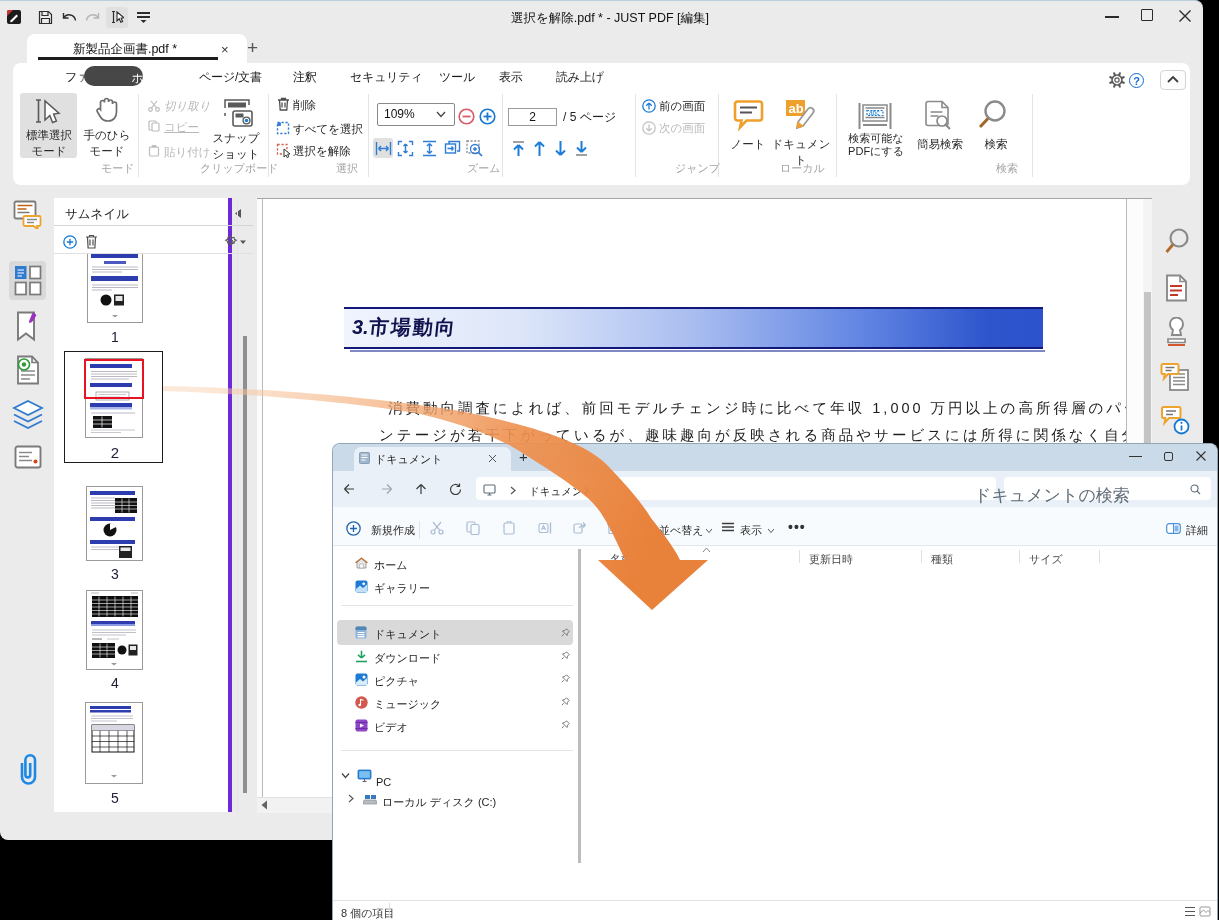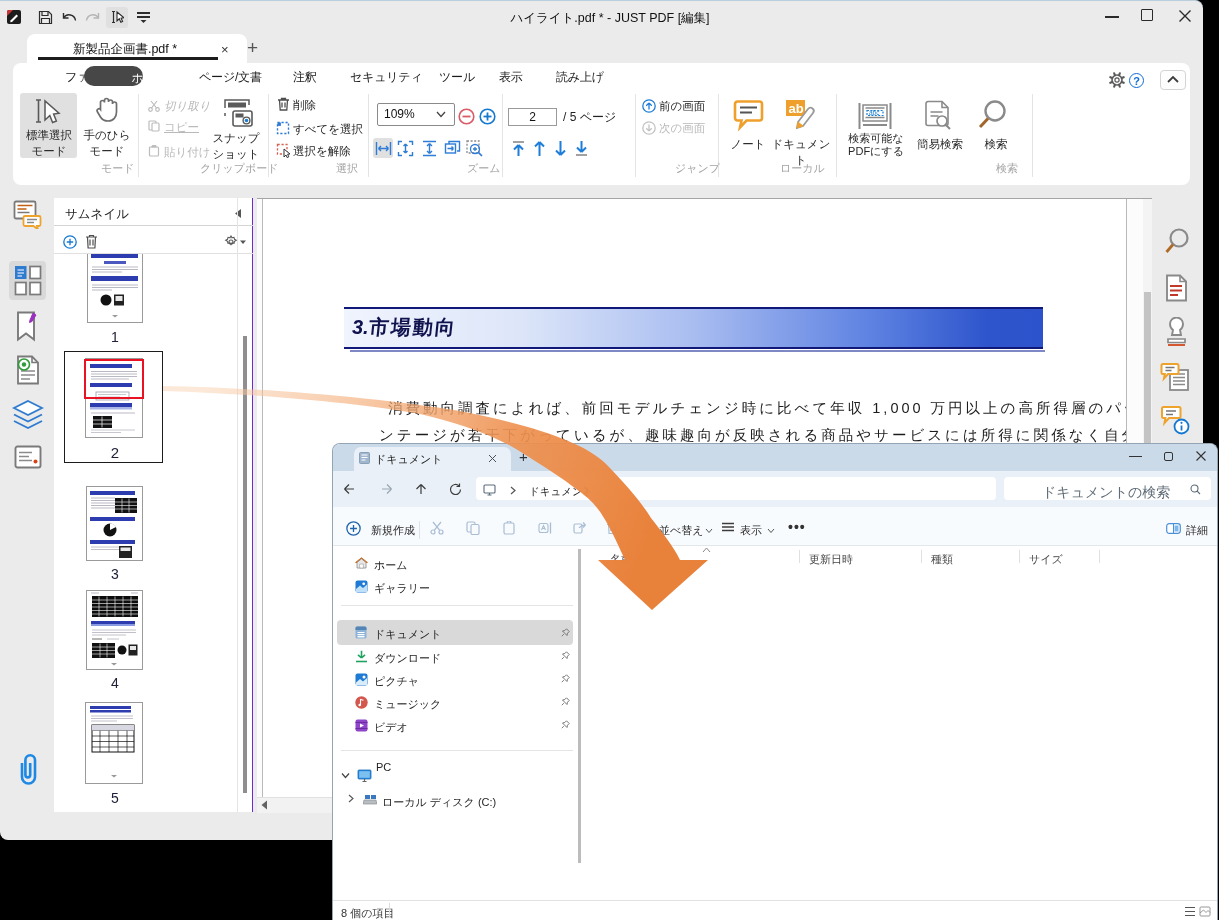--- a/index.html
+++ b/index.html
@@ -7,21 +7,21 @@
 .abs{position:absolute;}
 #app{position:absolute;left:0;top:0;width:1203px;height:840px;background:#ebebeb;border-radius:0 8px 8px 8px;border-top:1px solid #bacfdd;}
 #ribbon{position:absolute;left:13px;top:62px;width:1177px;height:122px;background:#fff;border-radius:8px;}
 .rtab{position:absolute;top:68px;font-size:12px;color:#1a1a1a;letter-spacing:-0.2px;margin-left:36px;}
 .gsep{position:absolute;top:93px;height:83px;width:1px;background:#e4e4e4;}
 .glabel{position:absolute;top:160px;font-size:11px;color:#a3a3a3;}
 .btnlabel{font-size:11.5px;color:#262626;text-align:center;line-height:15.5px;}
 .rowitem{position:absolute;font-size:11.5px;color:#262626;white-space:nowrap;}
 .rowitem.dis{color:#b9b9b9;}
 svg{display:block;}
-#thumbpanel{position:absolute;left:54px;top:197px;width:199px;height:614px;background:#fff;border-right:1px solid #6d28d9;}
+#thumbpanel{position:absolute;left:54px;top:197px;width:178px;height:614px;background:#fff;border-right:4px solid #6d28d9;}
 .tnum{position:absolute;font-size:14px;color:#20203a;width:122px;text-align:center;}
 .tpage{position:absolute;background:#fff;border:1px solid #9a9a9a;}
 #docview{position:absolute;left:257px;top:197px;width:895px;height:614px;background:#fcfcfc;border-top:1px solid #a5a5a5;}
 #page{position:absolute;left:5px;top:0;width:865px;height:598px;background:#fff;border-left:1px solid #b9b9b9;border-right:1px solid #b9b9b9;overflow:hidden;}
 #explorer{position:absolute;left:332px;top:443px;width:886px;height:477px;background:#fff;border:1px solid #93a4b4;border-bottom:none;border-radius:8px 8px 0 0;overflow:hidden;}
 .exnavrow{position:absolute;font-size:11px;color:#1f1f1f;white-space:nowrap;}
 .pin{position:absolute;width:9px;height:9px;}
 .colhead{position:absolute;font-size:11px;color:#474747;}
 </style></head>
 <body>
@@ -57,21 +57,21 @@
         <path d="M1 1.5 h3 M2.5 1.5 v11 M1 12.5 h3"></path>
         <path d="M6 2 L6 11 L8.3 8.8 L9.8 12.2 L11.6 11.4 L10.1 8.1 L13 7.8 Z" fill="#fff" stroke-width="1.1"></path>
       </svg>
 
     <svg class="abs" style="left:137px;top:11px" width="13" height="11" viewBox="0 0 13 11" fill="#2d2d2d">
         <rect x="0" y="0" width="13" height="2"></rect>
         <rect x="0" y="4" width="13" height="2"></rect>
         <path d="M3.5 8 h6 l-3 3 z"></path>
       </svg>
 
-    <div class="abs" style="left:400px;top:9px;width:420px;text-align:center;font-size:12.5px;color:#111;">ハイライト.pdf *  - JUST PDF [編集]</div>
+    <div class="abs" style="left:400px;top:9px;width:420px;text-align:center;font-size:12.5px;color:#111;">選択を解除.pdf *  - JUST PDF [編集]</div>
 
     <div class="abs" style="left:1105px;top:15px;width:14px;height:1.5px;background:#2a2a2a;"></div>
     <div class="abs" style="left:1141px;top:8px;width:12px;height:12px;border:1.5px solid #2a2a2a;border-radius:1px;"></div>
     <svg class="abs" style="left:1179px;top:9px" width="12" height="12" viewBox="0 0 12 12" stroke="#2a2a2a" stroke-width="1.4">
         <path d="M0.5 0.5 L11.5 11.5 M11.5 0.5 L0.5 11.5"></path>
       </svg>
   </div>
 
   <div class="abs" style="left:27px;top:33px;width:220px;height:30px;background:#fff;border-radius:8px 8px 0 0;"></div>
   <div class="abs" style="left:45px;top:40px;width:160px;text-align:center;font-size:12.5px;color:#111;">新製品企画書.pdf *</div>
@@ -561,21 +561,21 @@
         <path d="M4.5 11 h4 M6.5 9 v2"></path>
       </svg>
     <svg class="abs" style="left:177px;top:42px" width="6" height="9" viewBox="0 0 6 9" fill="none" stroke="#555" stroke-width="1.2">
         <path d="M1 1 L5 4.5 L1 8"></path>
       </svg>
     <div class="abs" style="left:196px;top:40.5px;font-size:10.5px;color:#1b1b1b;">ドキュメント</div>
     <svg class="abs" style="left:250px;top:42px" width="6" height="9" viewBox="0 0 6 9" fill="none" stroke="#555" stroke-width="1.2">
         <path d="M1 1 L5 4.5 L1 8"></path>
       </svg>
     <div class="abs" style="left:671px;top:33px;width:207px;height:23px;background:#fff;border-radius:4px;"></div>
-    <div class="abs" style="left:709px;top:40px;font-size:14px;color:#5f6b76;">ドキュメントの検索</div>
+    <div class="abs" style="left:641px;top:40px;font-size:17px;color:#5f6b76;">ドキュメントの検索</div>
     <svg class="abs" style="left:857px;top:40px" width="11" height="11" viewBox="0 0 11 11" fill="none" stroke="#5a6a78" stroke-width="1.1">
         <circle cx="4.5" cy="4.5" r="3.5"></circle>
         <path d="M7.2 7.2 L10 10"></path>
       </svg>
   </div>
   <div id="excmd">
     <div class="abs" style="left:0;top:63px;width:884px;height:39px;background:#f8fbfd;border-bottom:1px solid #e4e7ea;"></div>
     <svg class="abs" style="left:13px;top:77px" width="15" height="15" viewBox="0 0 14 14" fill="none" stroke="#1f62ae" stroke-width="1.2">
         <circle cx="7" cy="7" r="6.2"></circle>
         <path d="M7 3.8 v6.4 M3.8 7 h6.4"></path>
@@ -679,21 +679,21 @@
     <div class="exnavrow" style="left:41px;top:275.5px;">ビデオ</div>
     <div class="abs" style="left:8px;top:306px;width:232px;height:1px;background:#e4e4e4;"></div>
     <svg class="abs" style="left:8px;top:328px" width="9" height="7" viewBox="0 0 9 7" fill="none" stroke="#444" stroke-width="1.2">
         <path d="M1 1.5 L4.5 5.5 L8 1.5"></path>
       </svg>
     <svg class="abs" style="left:24px;top:325px" width="15" height="14" viewBox="0 0 15 14">
         <rect x="1" y="1" width="13" height="9" rx="1" fill="#2a8ae0" stroke="#1a6ab8" stroke-width="0.8"></rect>
         <rect x="2.2" y="2.2" width="10.6" height="6.6" fill="#7cc0f2"></rect>
         <path d="M5.5 12.5 h4 M7.5 10 v2.5" stroke="#666" stroke-width="1.2"></path>
       </svg>
-    <div class="exnavrow" style="left:43px;top:317px;">PC</div>
+    <div class="exnavrow" style="left:43px;top:332px;">PC</div>
     <svg class="abs" style="left:15px;top:350px" width="6" height="9" viewBox="0 0 6 9" fill="none" stroke="#555" stroke-width="1.1">
         <path d="M1 1 L5 4.5 L1 8"></path>
       </svg>
     <svg class="abs" style="left:30px;top:350px" width="14" height="11" viewBox="0 0 14 11">
         <rect x="2" y="1" width="5" height="4" fill="#3a78c2"></rect>
         <rect x="8" y="1" width="5" height="4" fill="#3a78c2"></rect>
         <path d="M1 6 h12 l.8 4 h-13.6 z" fill="#b9bdc2" stroke="#8a8f94" stroke-width="0.7"></path>
       </svg>
     <div class="exnavrow" style="left:49px;top:350.5px;">ローカル ディスク (C:)</div>
     <div class="abs" style="left:245px;top:105px;width:3px;height:314px;background:#bcbcbc;"></div>

